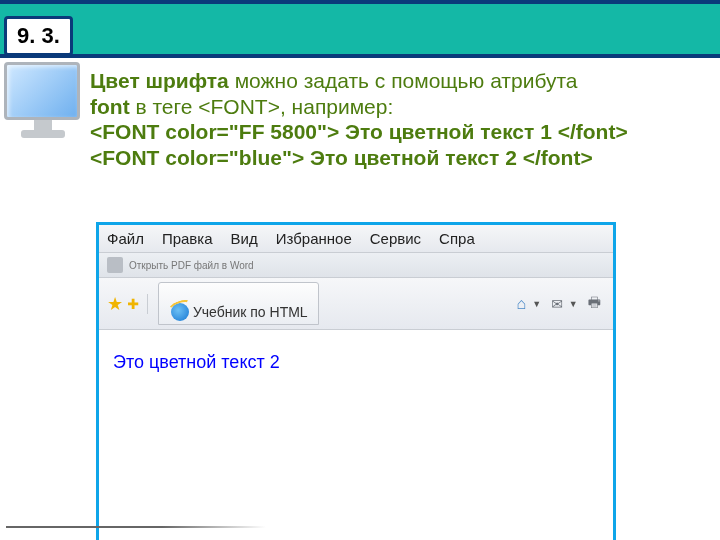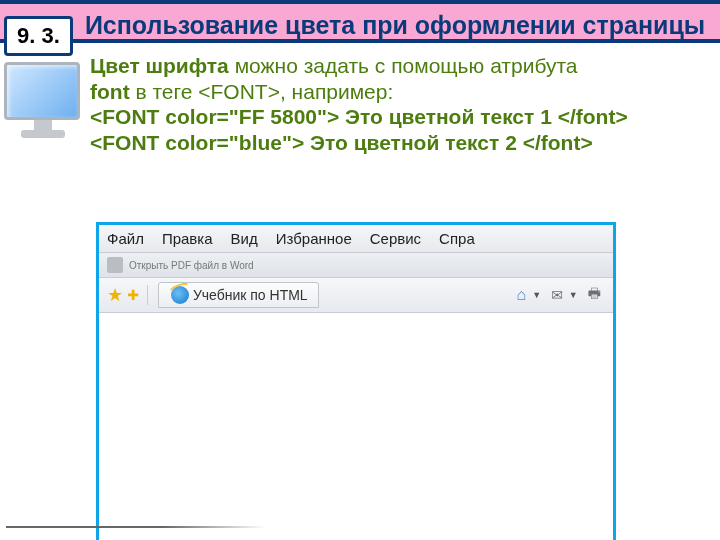--- a/index.html
+++ b/index.html
@@ -6,26 +6,26 @@
   body {
     width: 720px;
     height: 540px;
     background: #fff;
     font-family: Arial, sans-serif;
     position: relative;
     overflow: hidden;
   }
   .header {
     position: relative;
-    height: 43px;
-    background: #f9a8d4;
+    height: 58px;
+    background: #14b8a6;
     border-top: 4px solid #0a3a7a;
     border-bottom: 4px solid #0a3a7a;
     display: flex;
-    align-items: flex-end;
+    align-items: center;
   }
   .section-badge {
     position: absolute;
     left: 4px;
     top: 12px;
     background: #fff;
     border: 3px solid #0a3a7a;
     border-radius: 4px;
     padding: 4px 10px;
     font-size: 22px;
@@ -139,21 +139,21 @@
     border: 2px solid #f5c43a;
     border-color: #f5c43a transparent transparent transparent;
     border-radius: 50%;
     top: -2px; left: -3px;
     transform: rotate(-20deg);
   }
   .tab {
     background: linear-gradient(#fdfdfd, #ebeef3);
     border: 1px solid #c0c4cb;
     border-radius: 3px 3px 0 0;
-    padding: 3px 10px 3px 6px;
+    padding: 20px 10px 3px 6px;
     font-size: 14px;
     color: #333;
     display: flex;
     align-items: center;
     gap: 4px;
     margin-left: 2px;
   }
   .toolbar-right {
     margin-left: auto;
     display: flex;
@@ -180,21 +180,20 @@
     width: 260px;
     height: 2px;
     background: linear-gradient(to right, #666, #666 60%, rgba(102,102,102,0));
   }
 </style>
 </head>
 <body>
 
 <div class="header">
   <div class="section-badge">9. 3.</div>
-  <div class="header-title">Использование цвета при оформлении страницы</div>
 </div>
 
 <div class="monitor">
   <div class="monitor-screen"></div>
   <div class="monitor-stand"></div>
   <div class="monitor-base"></div>
 </div>
 
 <div class="body-text">
   <p>
@@ -230,16 +229,17 @@
     </span>
     <div class="toolbar-right">
       <span class="home-ic">⌂</span>
       <span class="dd-ic">▼</span>
       <span class="mail-ic">✉</span>
       <span class="dd-ic">▼</span>
       <span class="print-ic">🖶</span>
     </div>
   </div>
   <div class="content">
+    <div class="line2">Это цветной текст 2</div>
   </div>
 </div>
 
 <div class="footer-hr"></div>
 
 </body></html>

